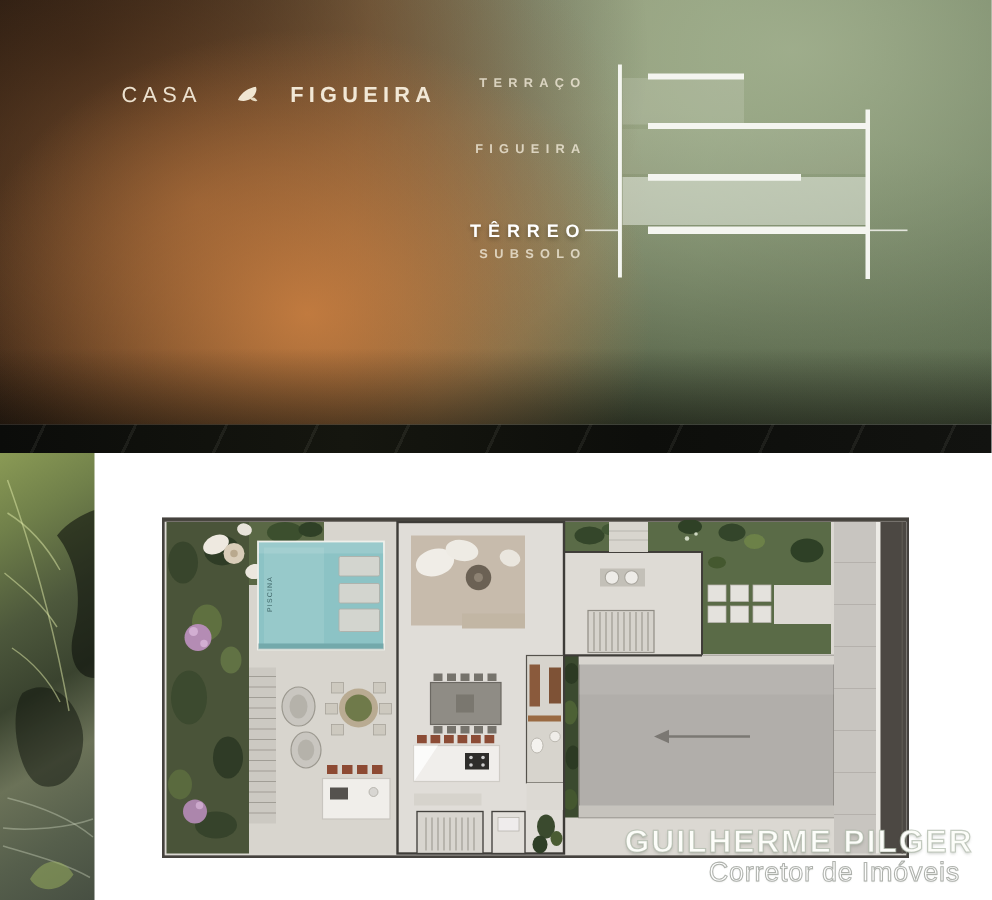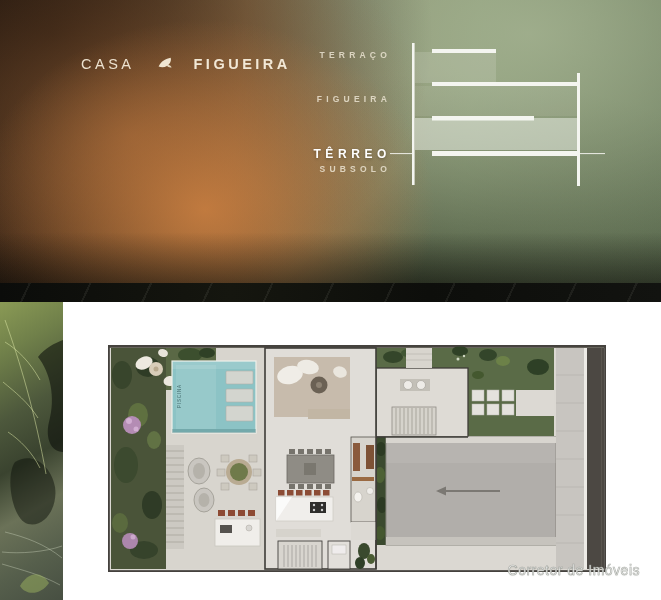--- a/index.html
+++ b/index.html
@@ -43,21 +43,21 @@
   .lower{position:absolute;left:0;top:302px;width:661px;height:298px;background:#ffffff;}
   .leafphoto{position:absolute;left:0;top:0;width:63px;height:298px;overflow:hidden;
     background:linear-gradient(150deg,#8a9a55 0%,#70804a 16%,#4d583c 36%,#3a432f 52%,#6b7258 68%,#565f4c 84%,#474f42 100%);}
   .plan{position:absolute;left:108px;top:43px;width:498px;height:227px;}
   .plan svg{display:block;}
 
   .attribution{position:absolute;right:12px;top:249px;text-align:right;line-height:1;}
   .agent-name{font-size:21px;font-weight:800;letter-spacing:1.4px;color:#fcfdf9;
     -webkit-text-stroke:0.8px rgba(160,172,155,.6);
     text-shadow:0 1px 2px rgba(90,100,85,.28);}
-  .agent-role{margin-top:12px;padding-right:9px;font-size:14px;font-weight:400;letter-spacing:.5px;
+  .agent-role{margin-top:0;padding-right:9px;font-size:18px;font-weight:400;letter-spacing:.5px;
     color:rgba(255,255,255,.92);-webkit-text-stroke:0.7px rgba(148,152,145,.75);
     text-shadow:0 1px 1px rgba(120,125,115,.2);}
 </style>
 </head>
 <body>
 
 <div class="stage">
 
   <section class="hero">
     <div class="brand">
@@ -326,16 +326,17 @@
         <g stroke="#3e3c38" stroke-width="1.3">
           <line x1="268" y1="92" x2="360" y2="92"></line>
           <line x1="268" y1="92" x2="268" y2="224"></line>
         </g>
 
         <rect x="0.8" y="0.8" width="496.4" height="225.4" fill="none" stroke="#45423e" stroke-width="1.6"></rect>
       </svg>
     </div>
 
     <div class="attribution">
+      <div class="agent-name">GUILHERME PILGER</div>
       <div class="agent-role">Corretor de Imóveis</div>
     </div>
   </section>
 </div>
 
 </body></html>

